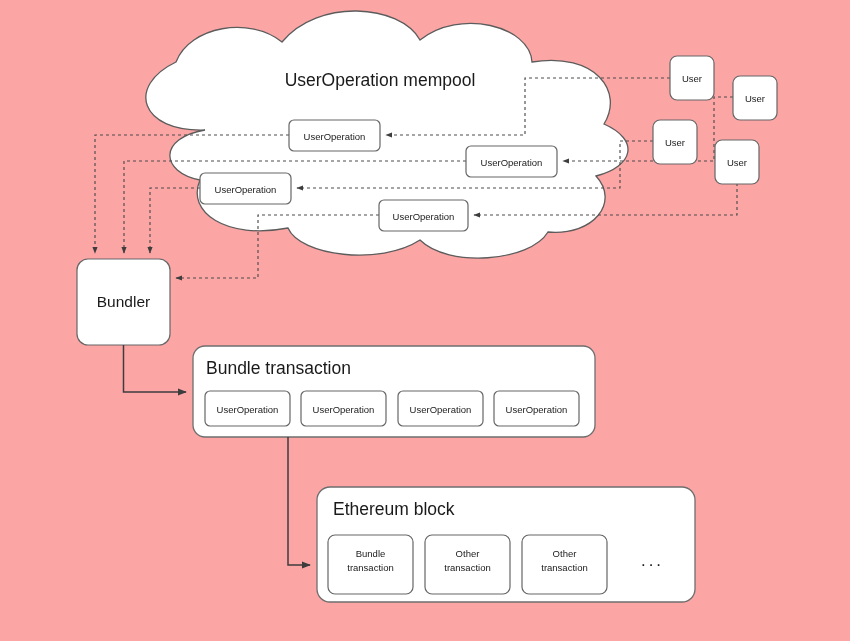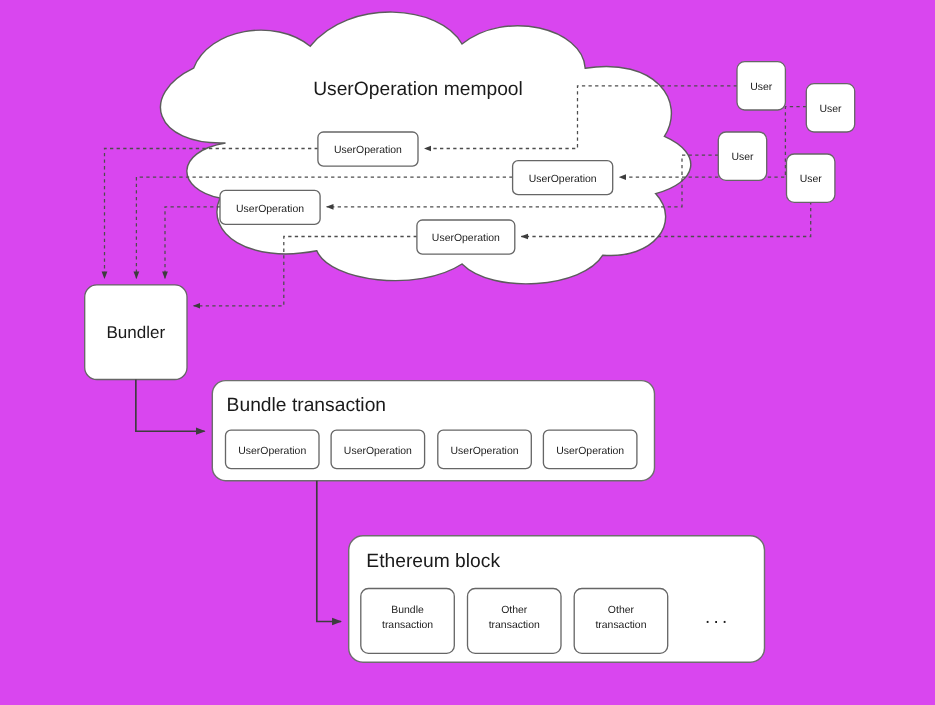--- a/index.html
+++ b/index.html
@@ -7,21 +7,21 @@
     padding: 0;
     background: #ffffff;
   }
   body {
     font-family: "Liberation Sans", sans-serif;
   }
   #stage {
     position: relative;
     width: 850px;
     height: 641px;
-    background: #d946ef;
+    background: #fca5a5;
     overflow: hidden;
   }
   svg#diagram {
     position: absolute;
     left: 0;
     top: 0;
     width: 850px;
     height: 641px;
     display: block;
   }

